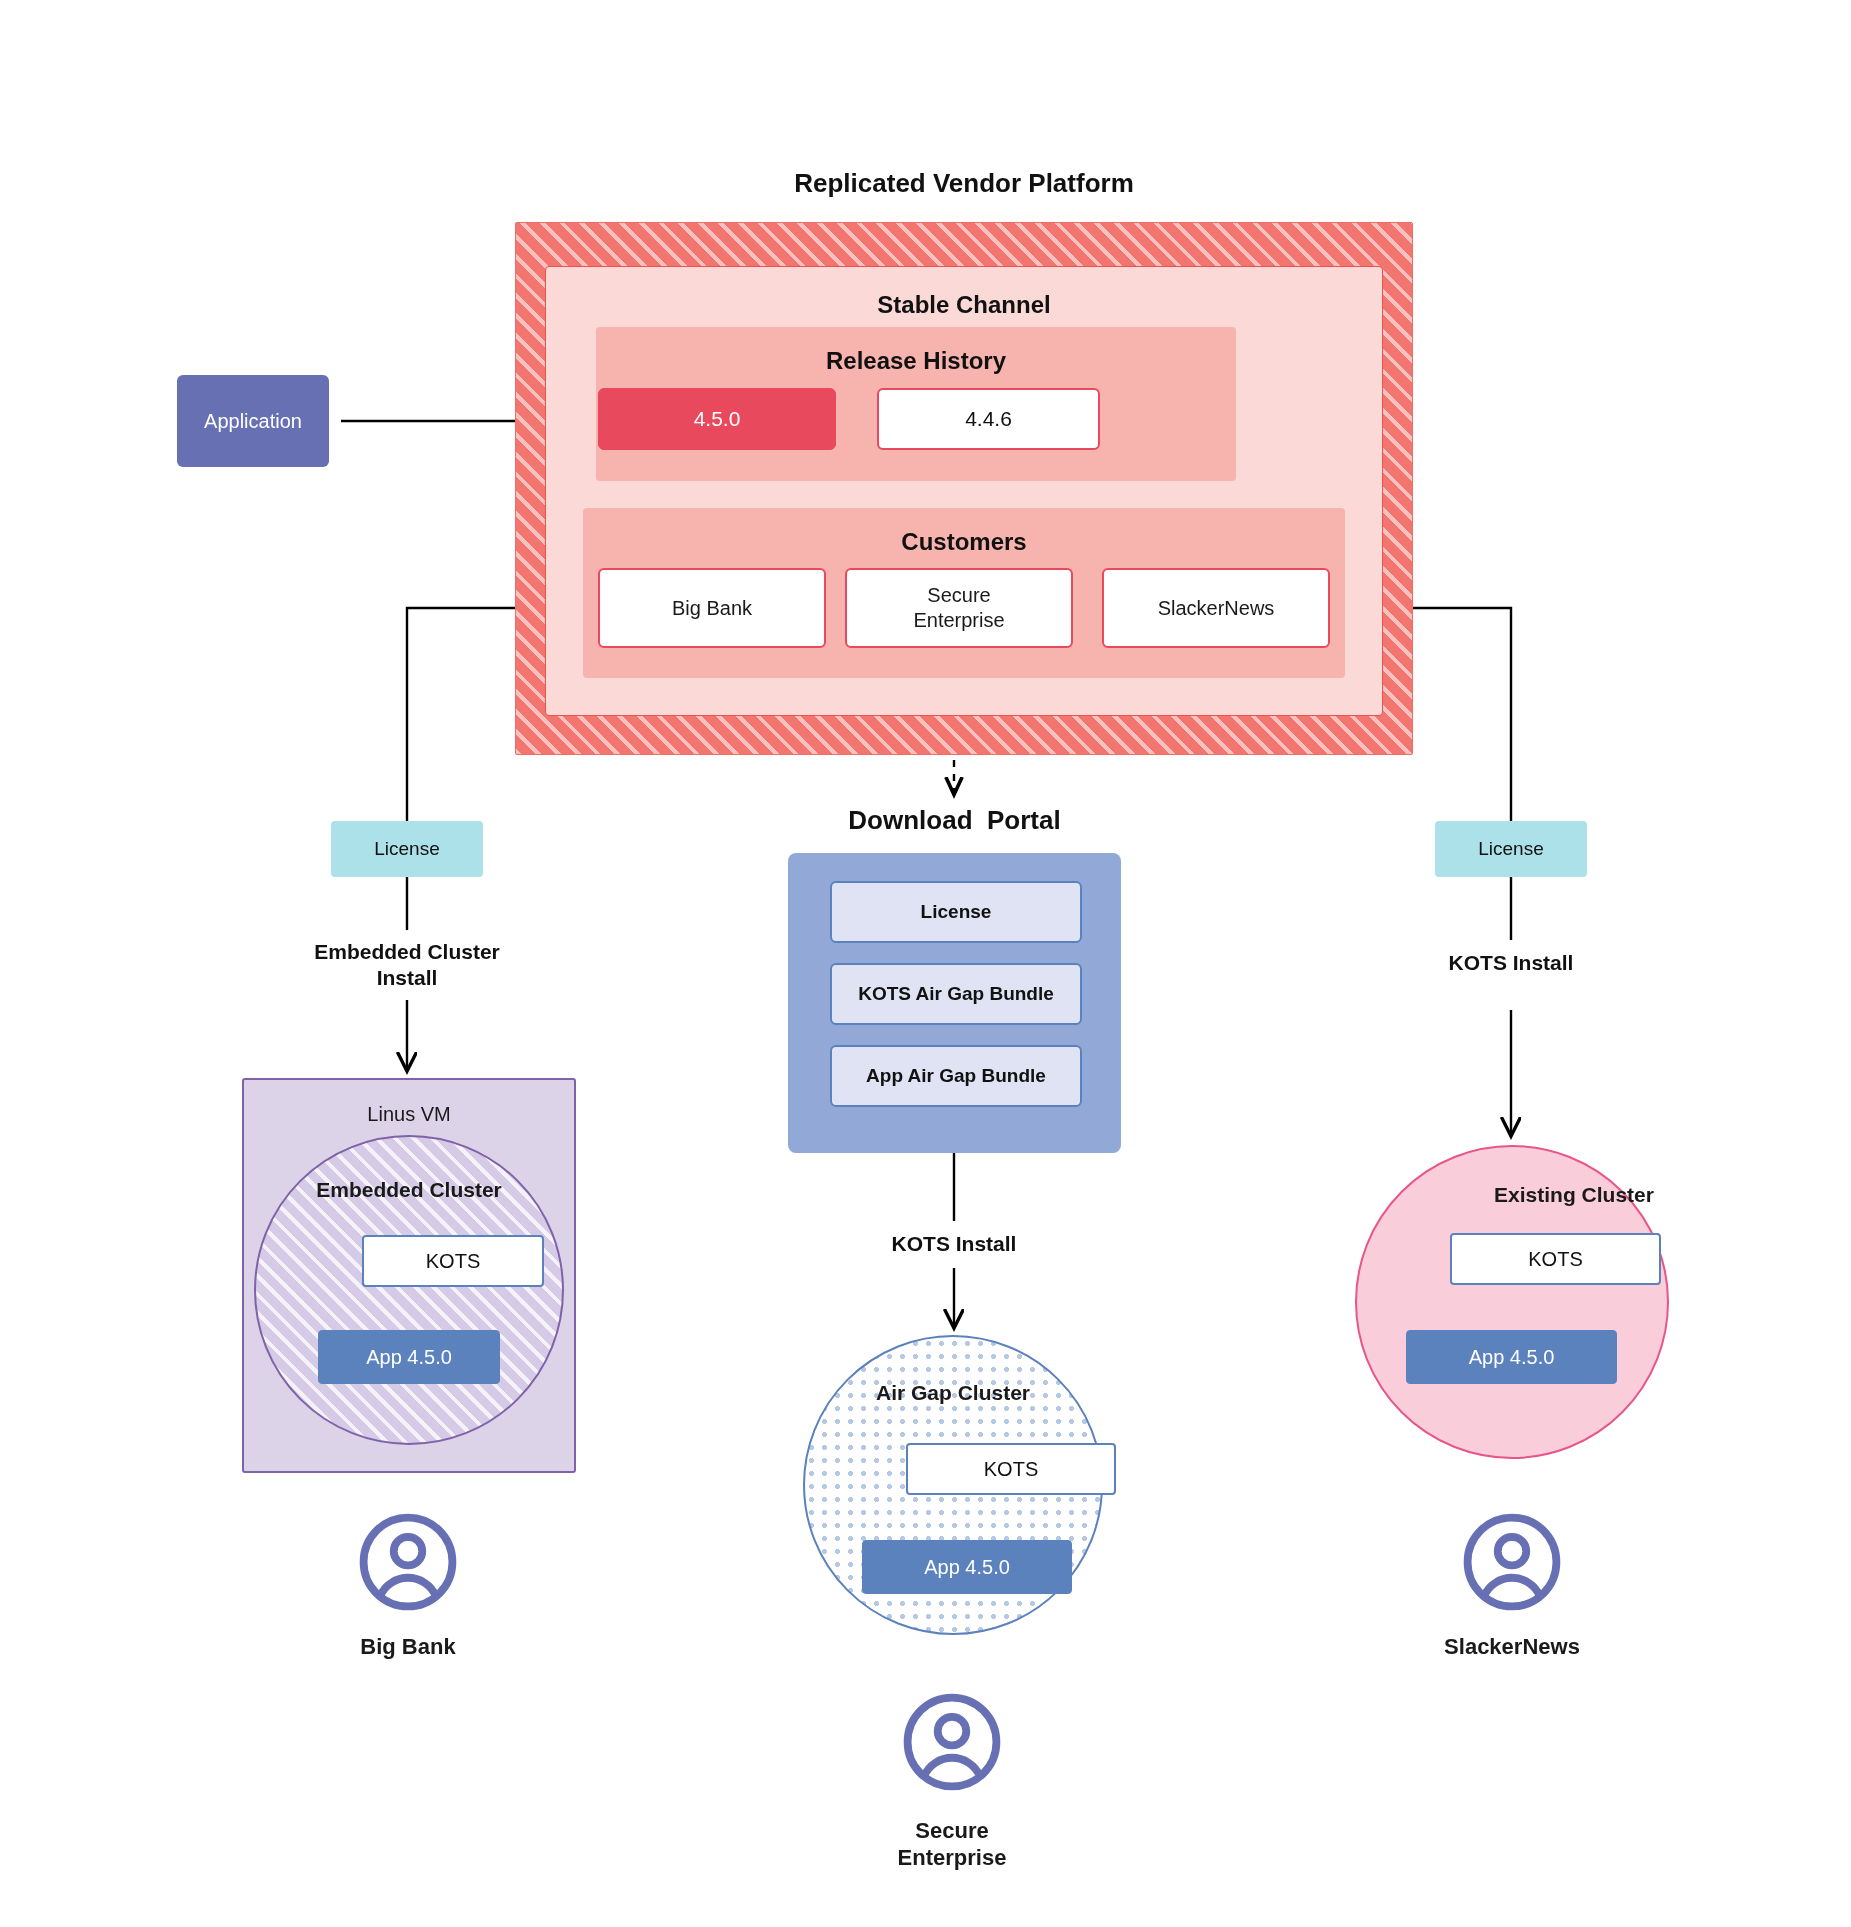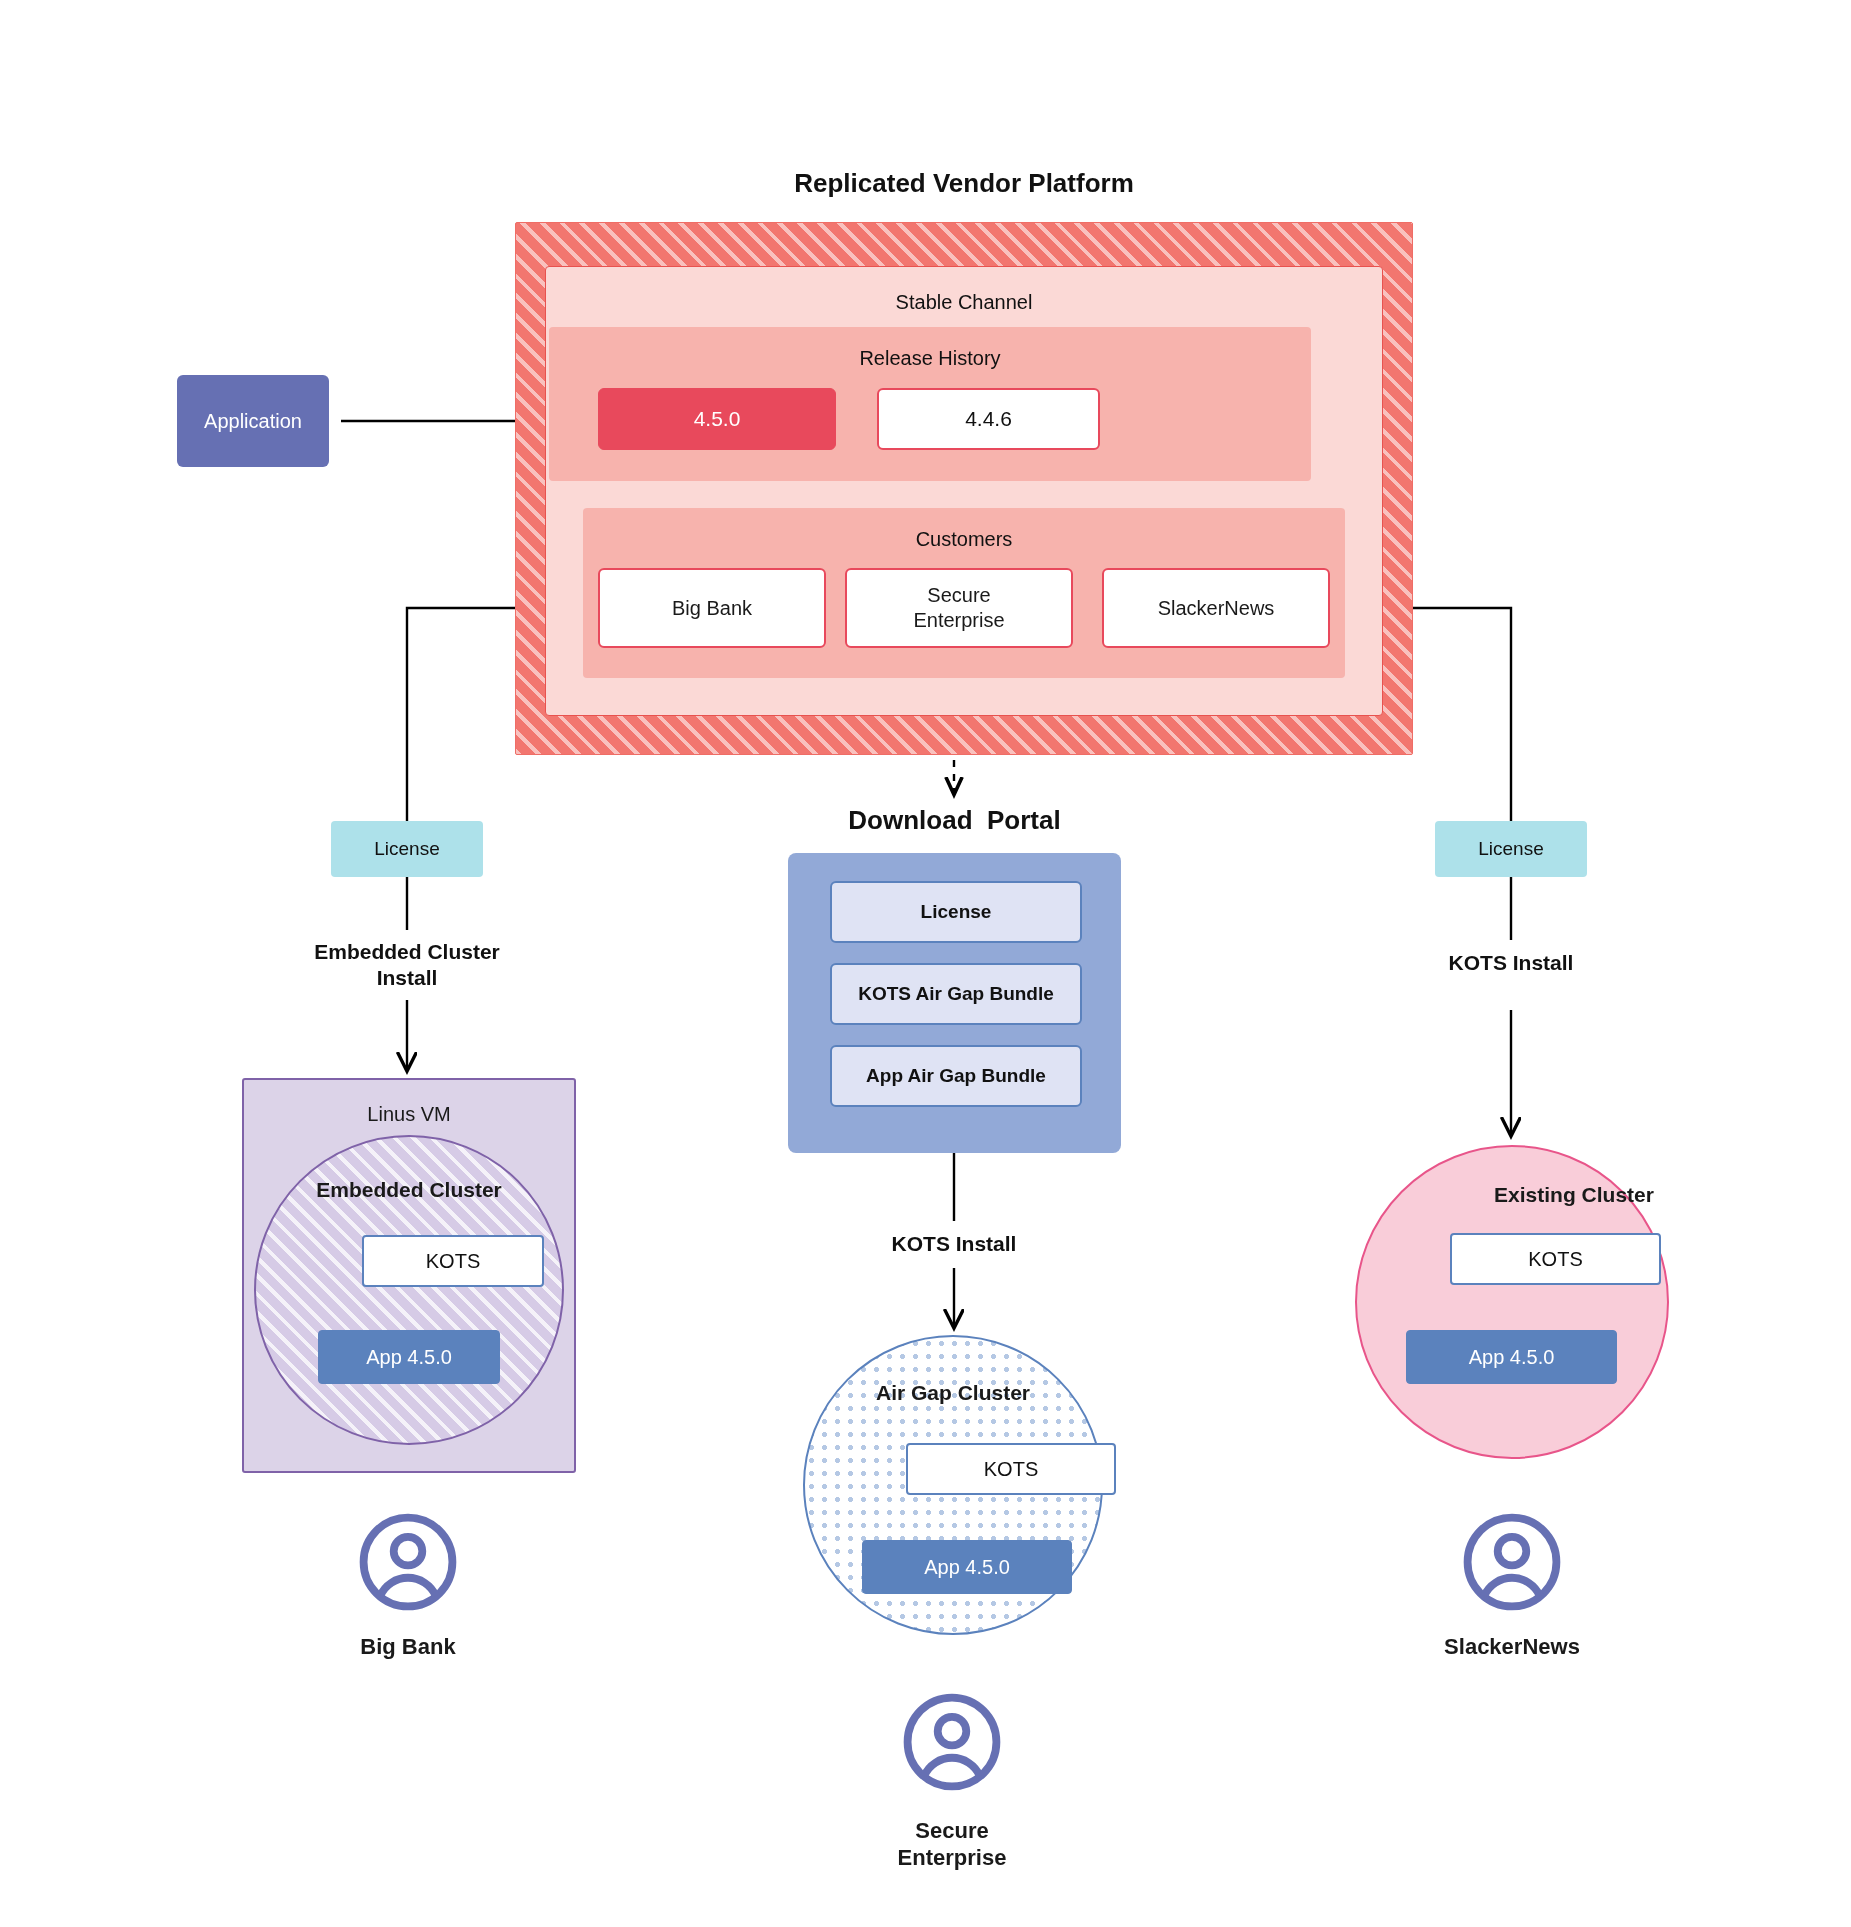--- a/index.html
+++ b/index.html
@@ -9,42 +9,42 @@
     color:#1a1a1a;
     width:1851px;height:1927px;position:relative;overflow:hidden;
   }
   .stage{position:absolute;left:0;top:0;width:1851px;height:1927px;}
   .abs{position:absolute;box-sizing:border-box;}
 
   
   .lbl{display:flex;align-items:center;justify-content:center;text-align:center;line-height:1.25;}
   .title-lg{font-size:26px;font-weight:700;color:#111;}
   .title-md{font-size:21px;font-weight:600;color:#111;}
-  .title-sm{font-size:20px;font-weight:400;color:#111;}
+  .title-sm{font-size:24px;font-weight:700;color:#111;}
   .txt-20{font-size:20px;font-weight:400;}
   .txt-21{font-size:21px;font-weight:400;}
   .txt-22b{font-size:22px;font-weight:700;}
 
   
   #platform-outer{
     left:515px;top:222px;width:898px;height:533px;
     background-color:#f2766f;
     background-image:repeating-linear-gradient(
         45deg,
         rgba(255,255,255,.55) 0px, rgba(255,255,255,.55) 4px,
         rgba(0,0,0,0) 4px, rgba(0,0,0,0) 14px);
     border:1px solid #ef6d66;
     border-radius:2px;
   }
   #stable-channel{
     left:545px;top:266px;width:838px;height:450px;
     background:#fbd9d6;border:1px solid #e8524f;border-radius:4px;
   }
   #release-history-group{
-    left:549px;top:327px;width:762px;height:154px;
+    left:596px;top:327px;width:640px;height:154px;
     background:#f7b3ad;border-radius:4px;
   }
   #customers-group{
     left:583px;top:508px;width:762px;height:170px;
     background:#f7b3ad;border-radius:4px;
   }
   .panel-title{position:absolute;left:0;right:0;text-align:center;}
 
   
   .release-pill{

